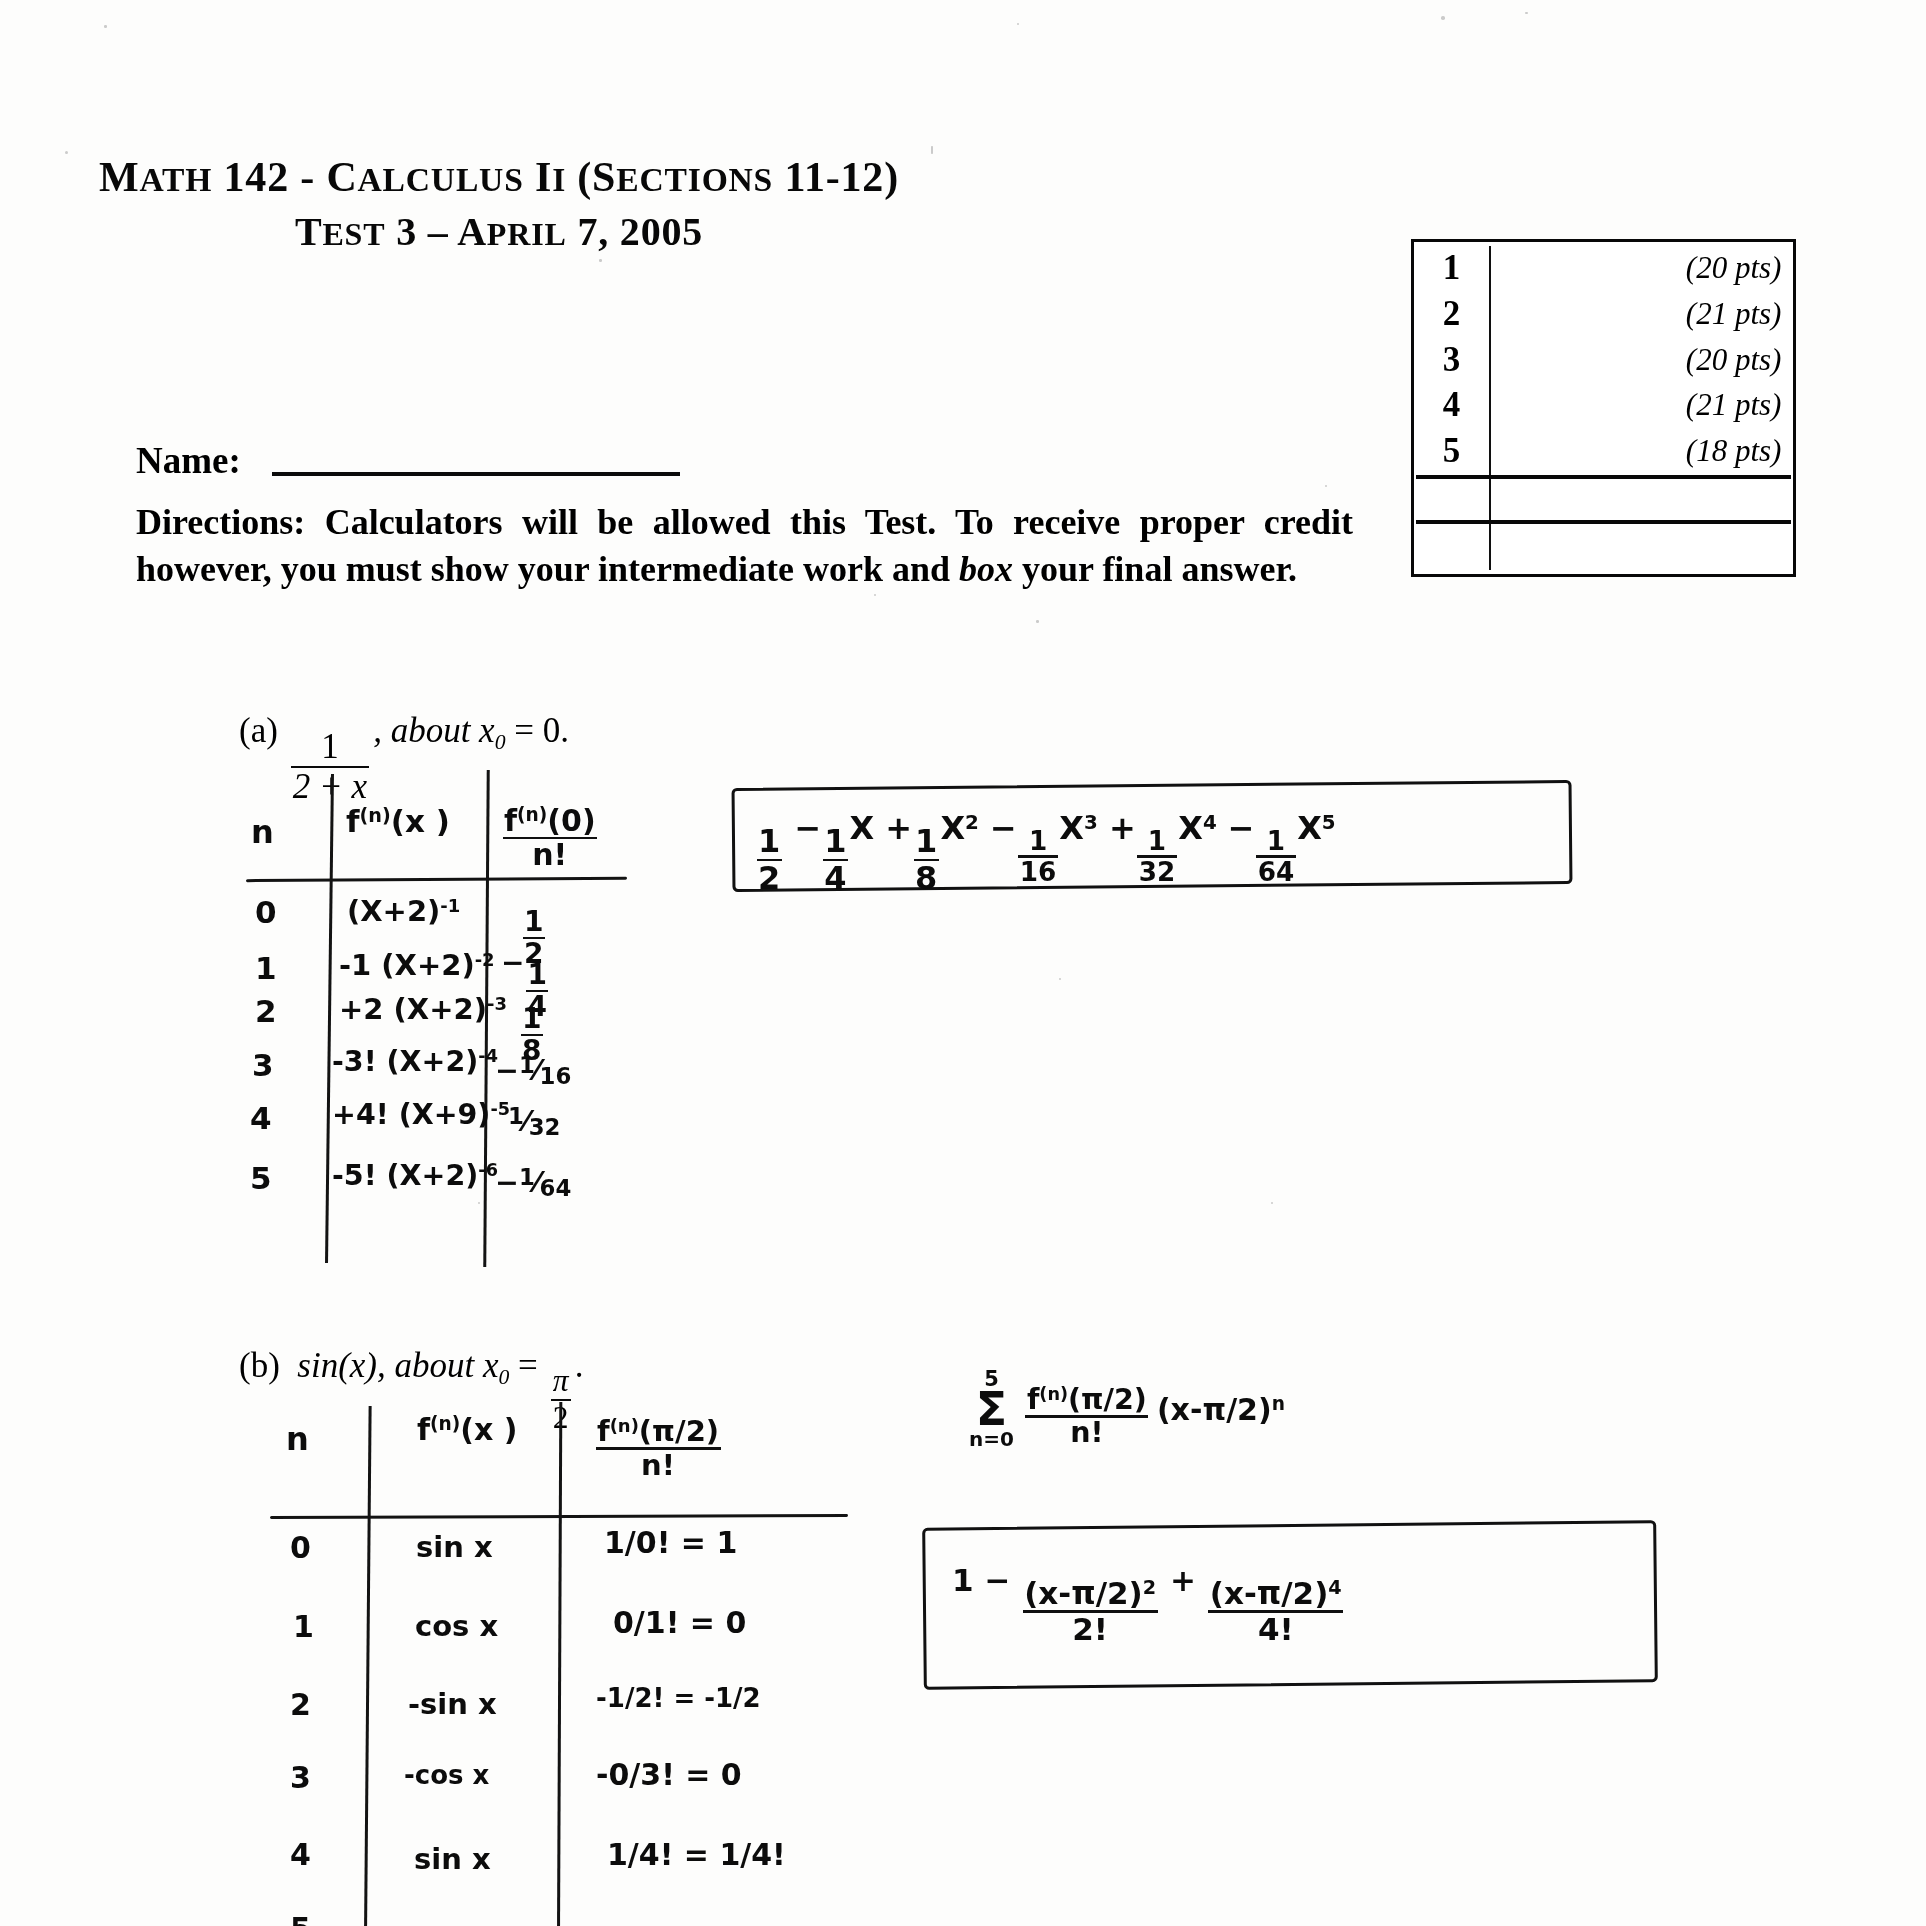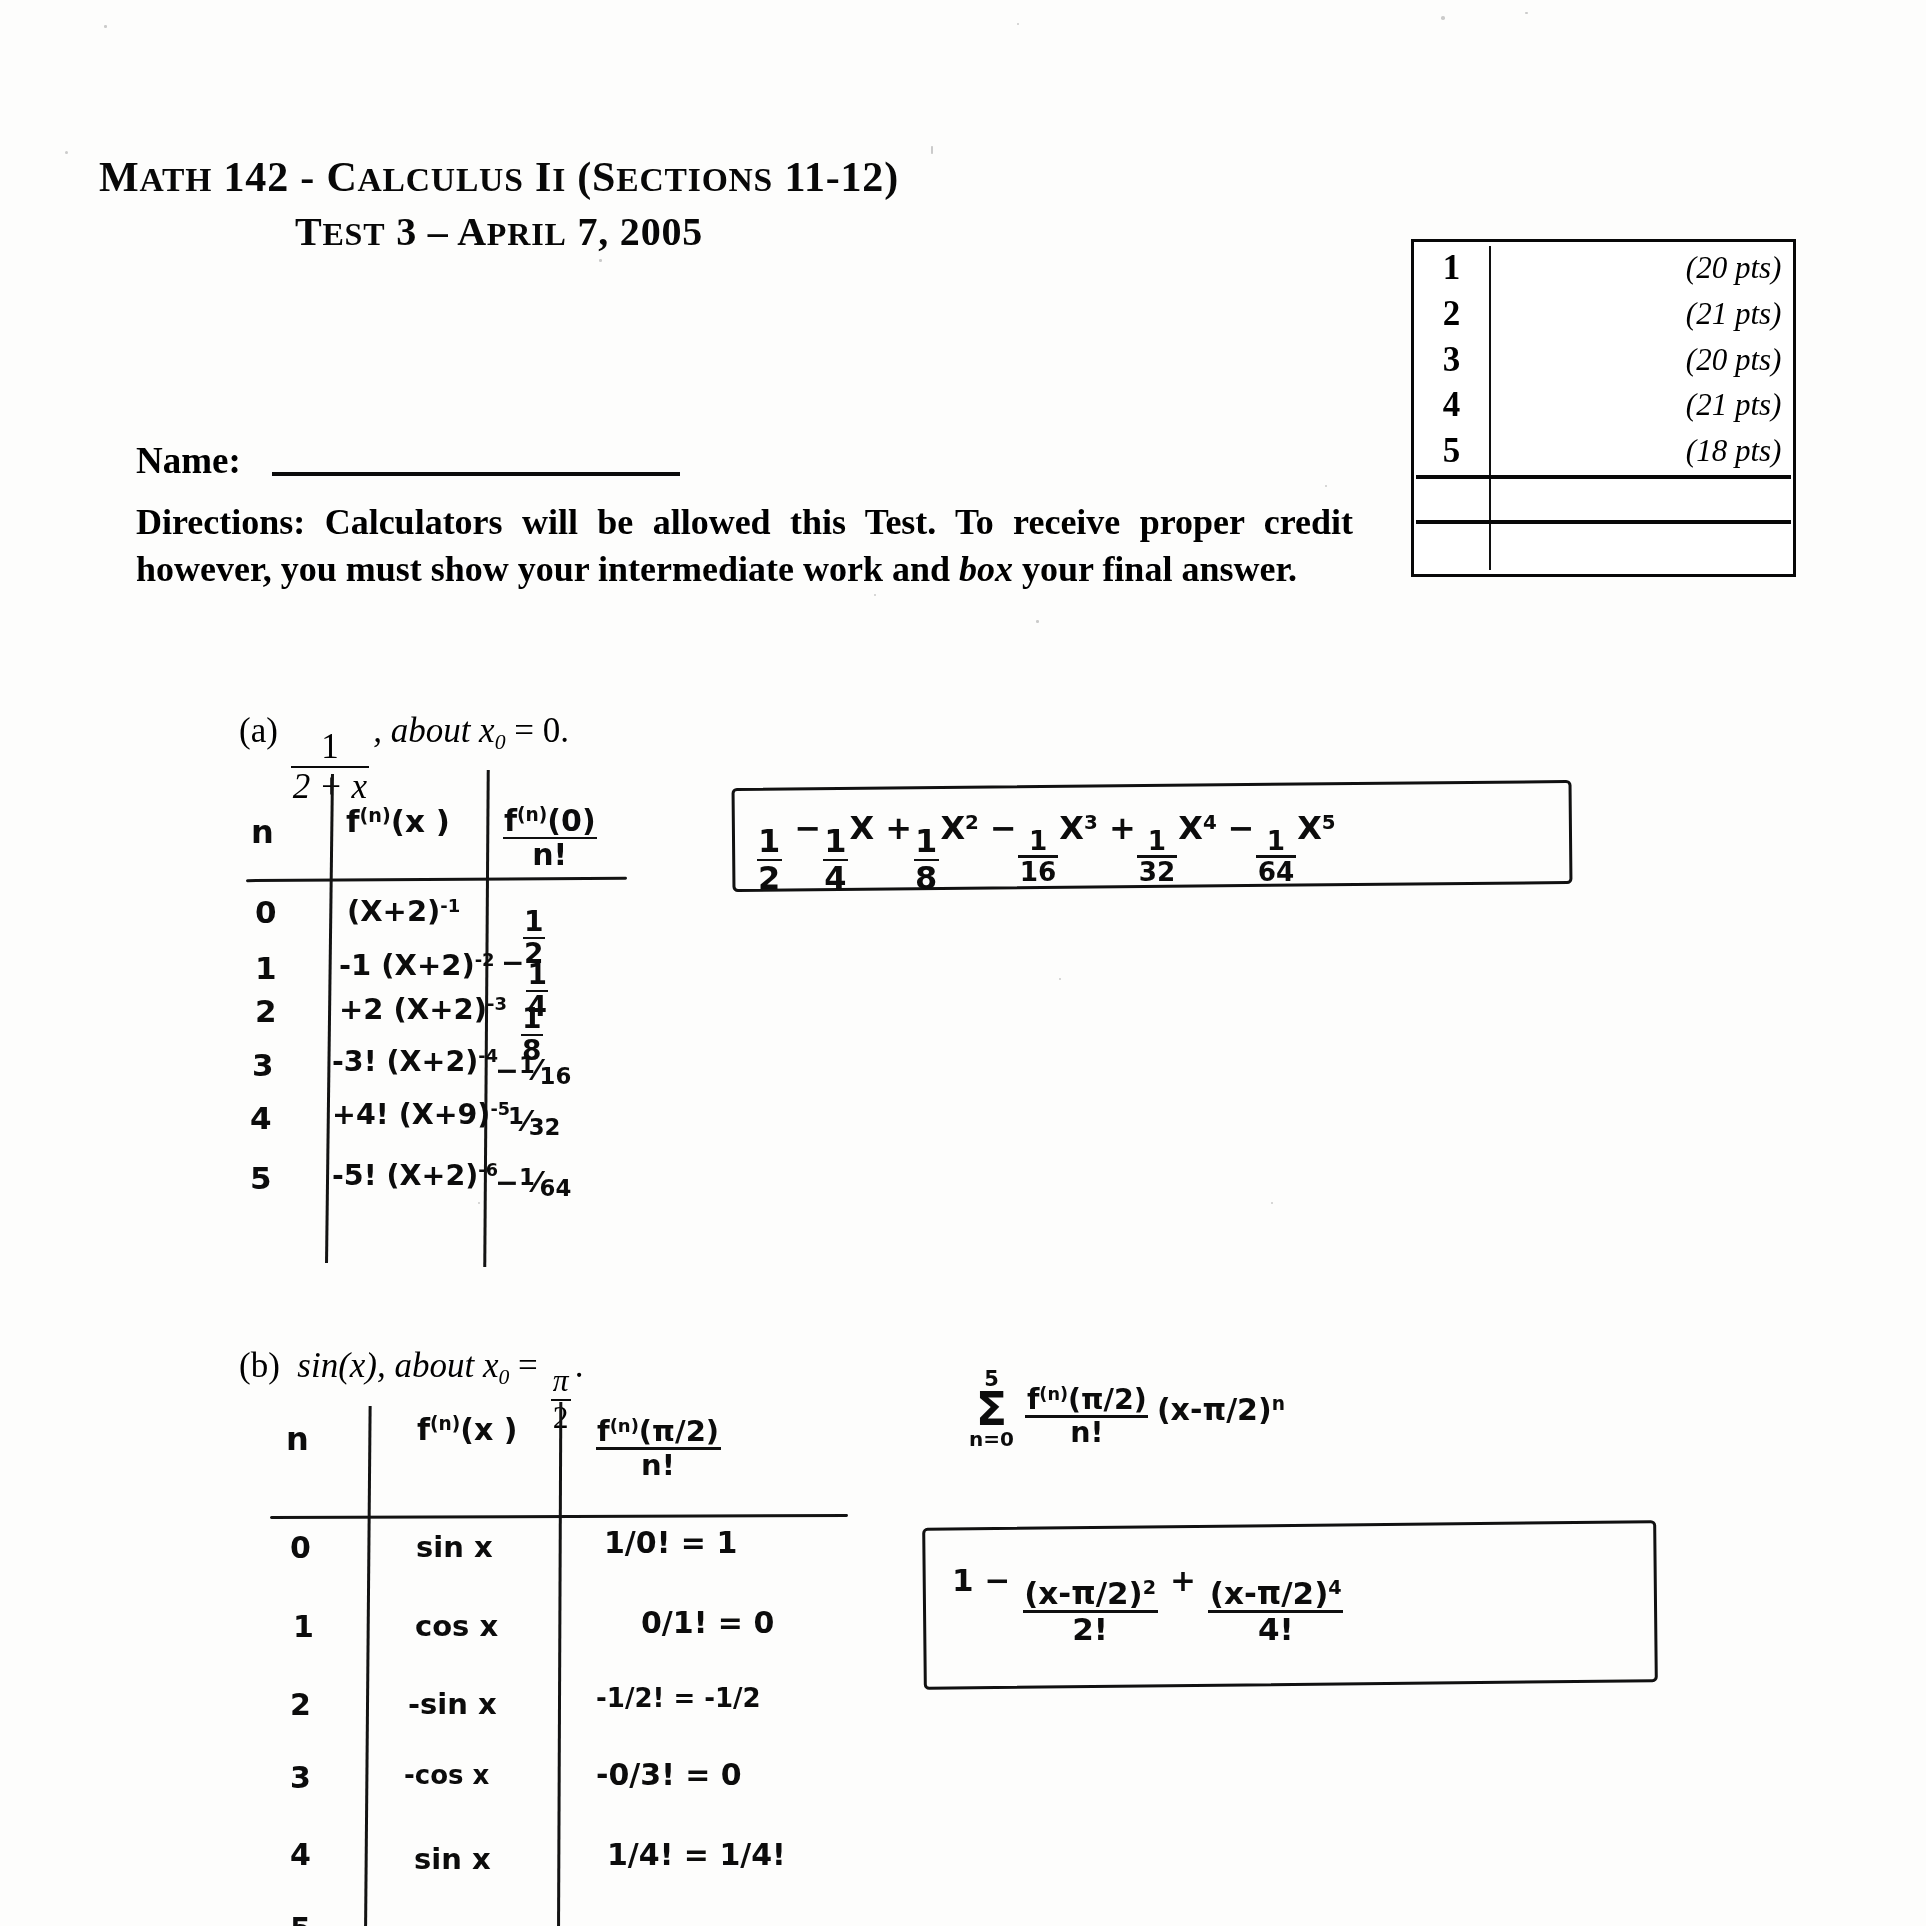--- a/index.html
+++ b/index.html
@@ -456,21 +456,21 @@
         <span class="d">n!</span>
       </span>
     </div>
 
     <div class="hw-cell" style="left:290px;top:1530px;font-size:30px;">0</div>
     <div class="hw-cell" style="left:416px;top:1530px;font-size:29px;">sin x</div>
     <div class="hw-cell" style="left:604px;top:1525px;font-size:30px;">1/0! = 1</div>
 
     <div class="hw-cell" style="left:293px;top:1609px;font-size:30px;">1</div>
     <div class="hw-cell" style="left:415px;top:1609px;font-size:29px;">cos x</div>
-    <div class="hw-cell" style="left:613px;top:1605px;font-size:30px;margin-left:28px;">0/1! = 0</div>
+    <div class="hw-cell" style="left:613px;top:1605px;font-size:30px;">0/1! = 0</div>
 
     <div class="hw-cell" style="left:290px;top:1687px;font-size:30px;">2</div>
     <div class="hw-cell" style="left:408px;top:1687px;font-size:29px;">-sin x</div>
     <div class="hw-cell" style="left:596px;top:1683px;font-size:26px;">-1/2! = -1/2</div>
 
     <div class="hw-cell" style="left:290px;top:1760px;font-size:30px;">3</div>
     <div class="hw-cell" style="left:404px;top:1760px;font-size:26px;">-cos x</div>
     <div class="hw-cell" style="left:596px;top:1757px;font-size:30px;">-0/3! = 0</div>
 
     <div class="hw-cell" style="left:290px;top:1837px;font-size:30px;">4</div>

